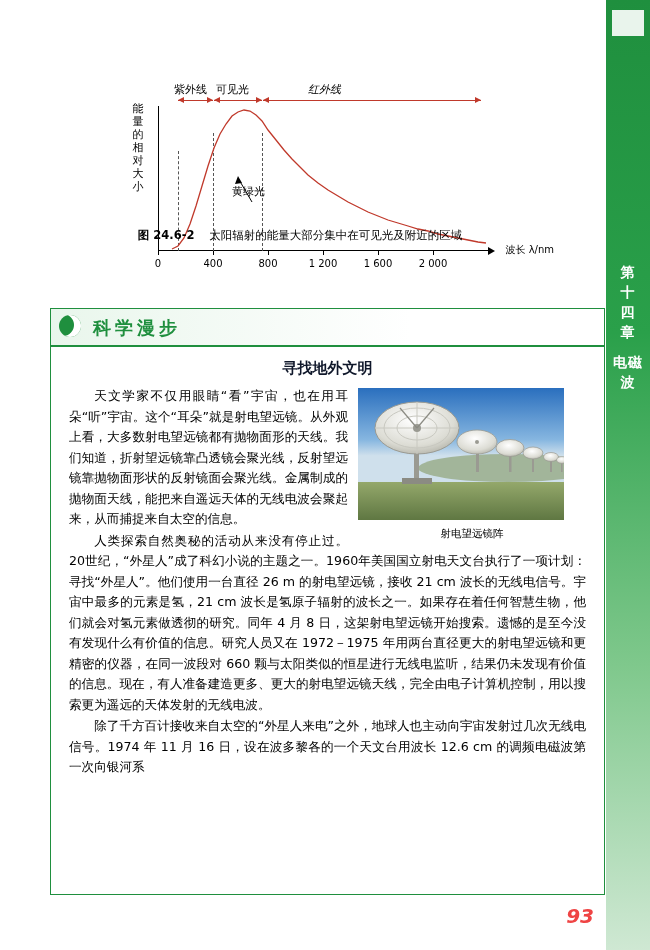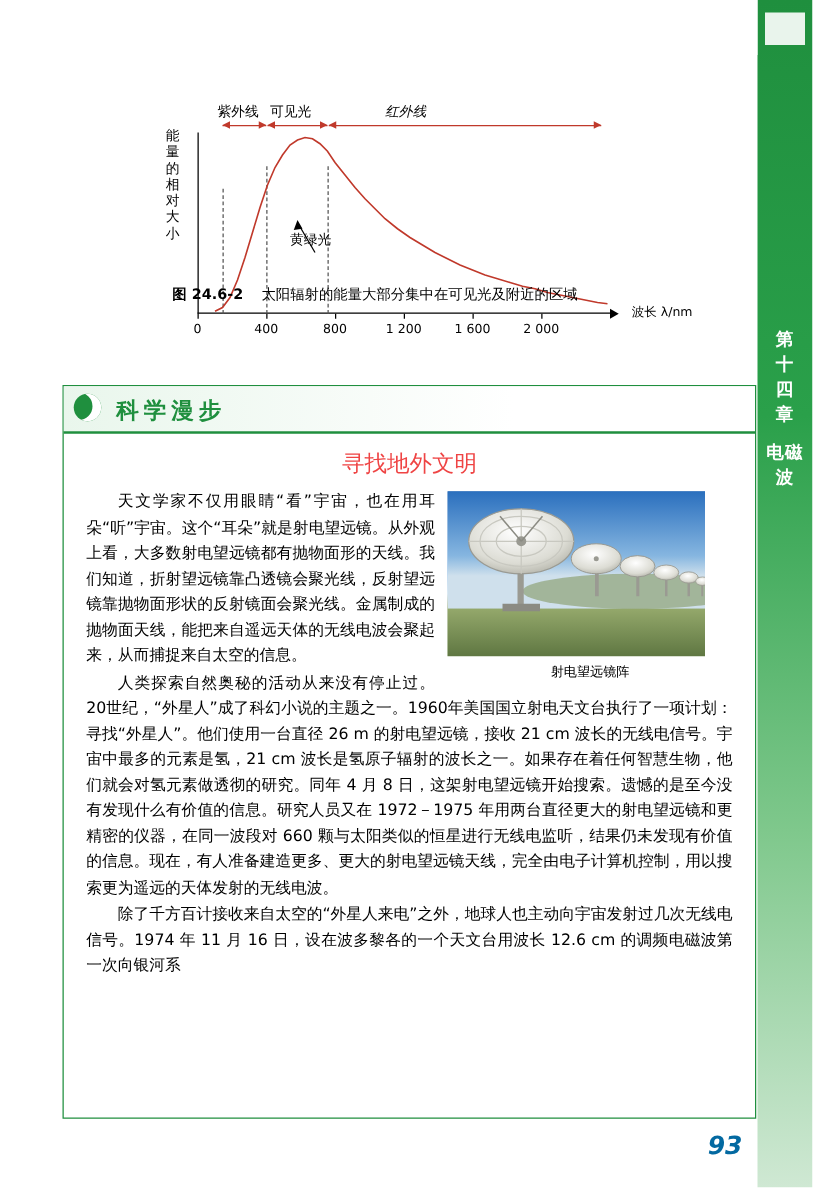--- a/index.html
+++ b/index.html
@@ -192,23 +192,23 @@
     top: 7px;
     font-size: 18px;
     font-weight: bold;
     color: #1f8f3e;
     letter-spacing: 4px;
     font-family: "DejaVu Sans", "Liberation Sans", sans-serif;
   }
   #article-title {
     margin: 12px 0 8px 0;
     text-align: center;
-    font-size: 18px;
-    font-weight: normal;
-    color: #ef4444;
+    font-size: 15px;
+    font-weight: bold;
+    color: #0f172a;
   }
   #article-body {
     padding: 0 18px;
     font-size: 12.6px;
     line-height: 20.5px;
     color: #000;
     text-align: justify;
     text-justify: inter-ideograph;
   }
   #article-body p {
@@ -234,21 +234,21 @@
     color: #000;
     margin-top: 3px;
   }
 
   
   #page-number {
     position: absolute;
     right: 56px;
     bottom: 22px;
     font-size: 20px;
-    color: #0369a1;
+    color: #ef4444;
     font-style: italic;
     font-weight: bold;
   }
 
   
   #top-strip {
     position: absolute;
     left: 0; top: 0;
     width: 606px; height: 44px;
     background: #ffffff;

